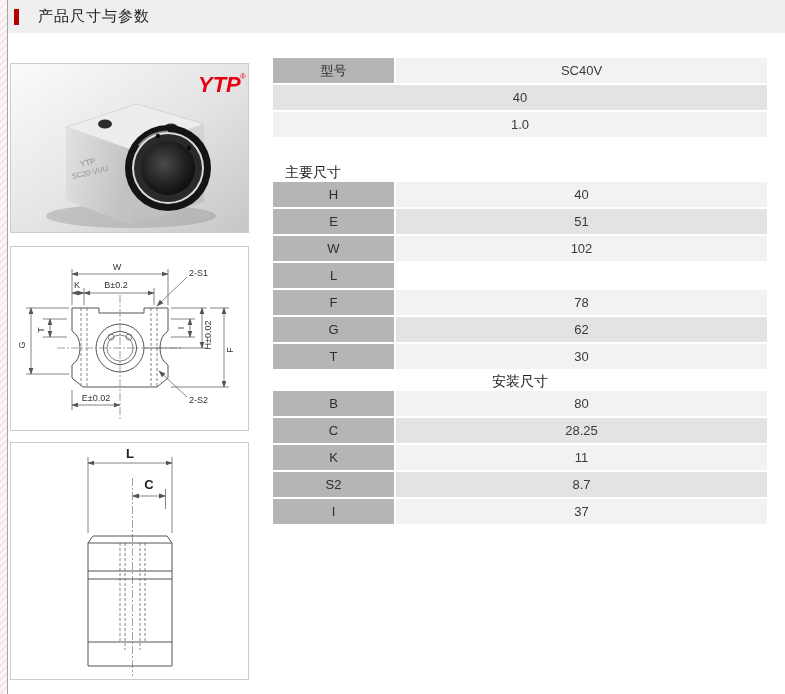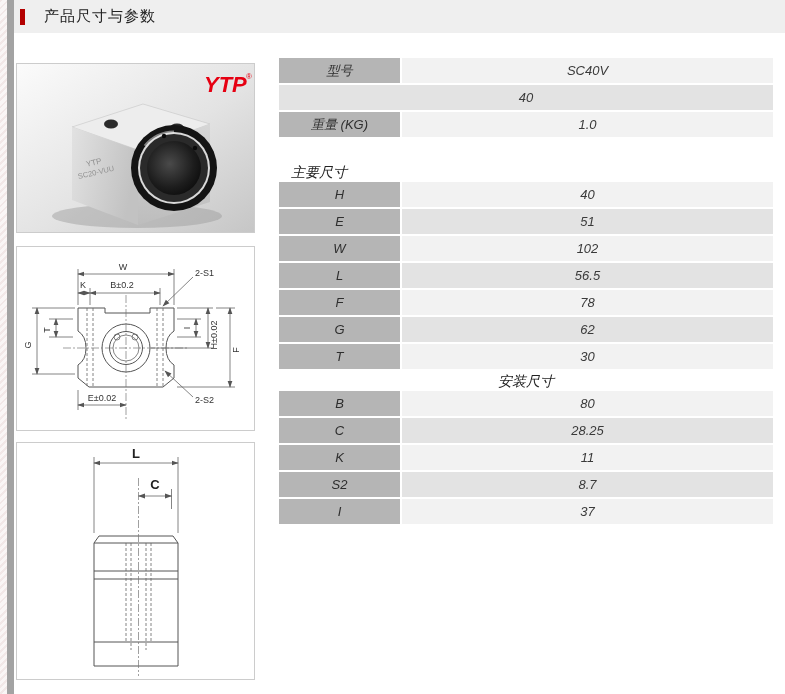--- a/index.html
+++ b/index.html
@@ -8,35 +8,35 @@
     --header_bg:#efefef; --line:#cccccc; --ink:#333;
   }
   *{box-sizing:border-box;margin:0;padding:0;}
   html,body{width:785px;height:694px;overflow:hidden;}
   body{
     font-family:"Liberation Sans",sans-serif;color:var(--ink);
     background:repeating-linear-gradient(135deg,#f2e8e8 0 2px,#faf6f6 2px 5px);
   }
   .page{
     position:absolute;left:7px;top:0;width:778px;height:694px;
-    background:#fff;border-left:7px solid #a3a3a3;
+    background:#fff;border-left:1px solid #a3a3a3;
   }
   
   .hdr{position:absolute;left:0;top:0;width:778px;height:33px;
     background:var(--header_bg);display:flex;align-items:center;}
   .hdr .bar{width:5px;height:16px;background:var(--accent);margin-left:6px;}
   .hdr .title{margin-left:19px;font-size:15px;color:#222;letter-spacing:1px;}
   
   .panel{position:absolute;left:2px;width:239px;border:1px solid var(--line);background:#fff;}
   .p1{top:63px;height:170px;}
   .p2{top:246px;height:185px;}
   .p3{top:442px;height:238px;}
   .panel svg{display:block;width:100%;height:100%;}
   
-  .specs{position:absolute;left:265px;top:58px;width:494px;font-style:italic;}
+  .specs{position:absolute;left:265px;top:58px;width:494px;}
   .row{display:flex;height:25px;margin-bottom:2px;}
   .cell{display:flex;align-items:center;justify-content:center;font-size:13px;}
   .lbl{width:121px;background:var(--label_cell);color:#2e2e2e;margin-right:2px;flex:none;}
   .val{flex:1;color:#3a3a3a;}
   .tbl .row:nth-child(odd) .val{background:var(--row_light);}
   .tbl .row:nth-child(even) .val{background:var(--row_dark);}
   .section-title{font-size:14px;color:#222;line-height:18px;}
   .st1{margin:26px 0 1px 12px;}
   .st2{margin:3px 0 1px 0;text-align:center;}
   
@@ -216,21 +216,20 @@
 
     <div class="tbl">
       <div class="row">
         <div class="cell lbl">型号</div>
         <div class="cell val">SC40V</div>
       </div>
       <div class="row">
         <div class="cell val">40</div>
       </div>
       <div class="row">
-        <div class="cell lbl">重量 (KG)</div>
         <div class="cell val">1.0</div>
       </div>
     </div>
 
     <div class="section-title st1">主要尺寸</div>
 
     <div class="tbl">
       <div class="row">
         <div class="cell lbl">H</div>
         <div class="cell val">40</div>
@@ -238,21 +237,20 @@
       <div class="row">
         <div class="cell lbl">E</div>
         <div class="cell val">51</div>
       </div>
       <div class="row">
         <div class="cell lbl">W</div>
         <div class="cell val">102</div>
       </div>
       <div class="row">
         <div class="cell lbl">L</div>
-        <div class="cell val">56.5</div>
       </div>
       <div class="row">
         <div class="cell lbl">F</div>
         <div class="cell val">78</div>
       </div>
       <div class="row">
         <div class="cell lbl">G</div>
         <div class="cell val">62</div>
       </div>
       <div class="row">

